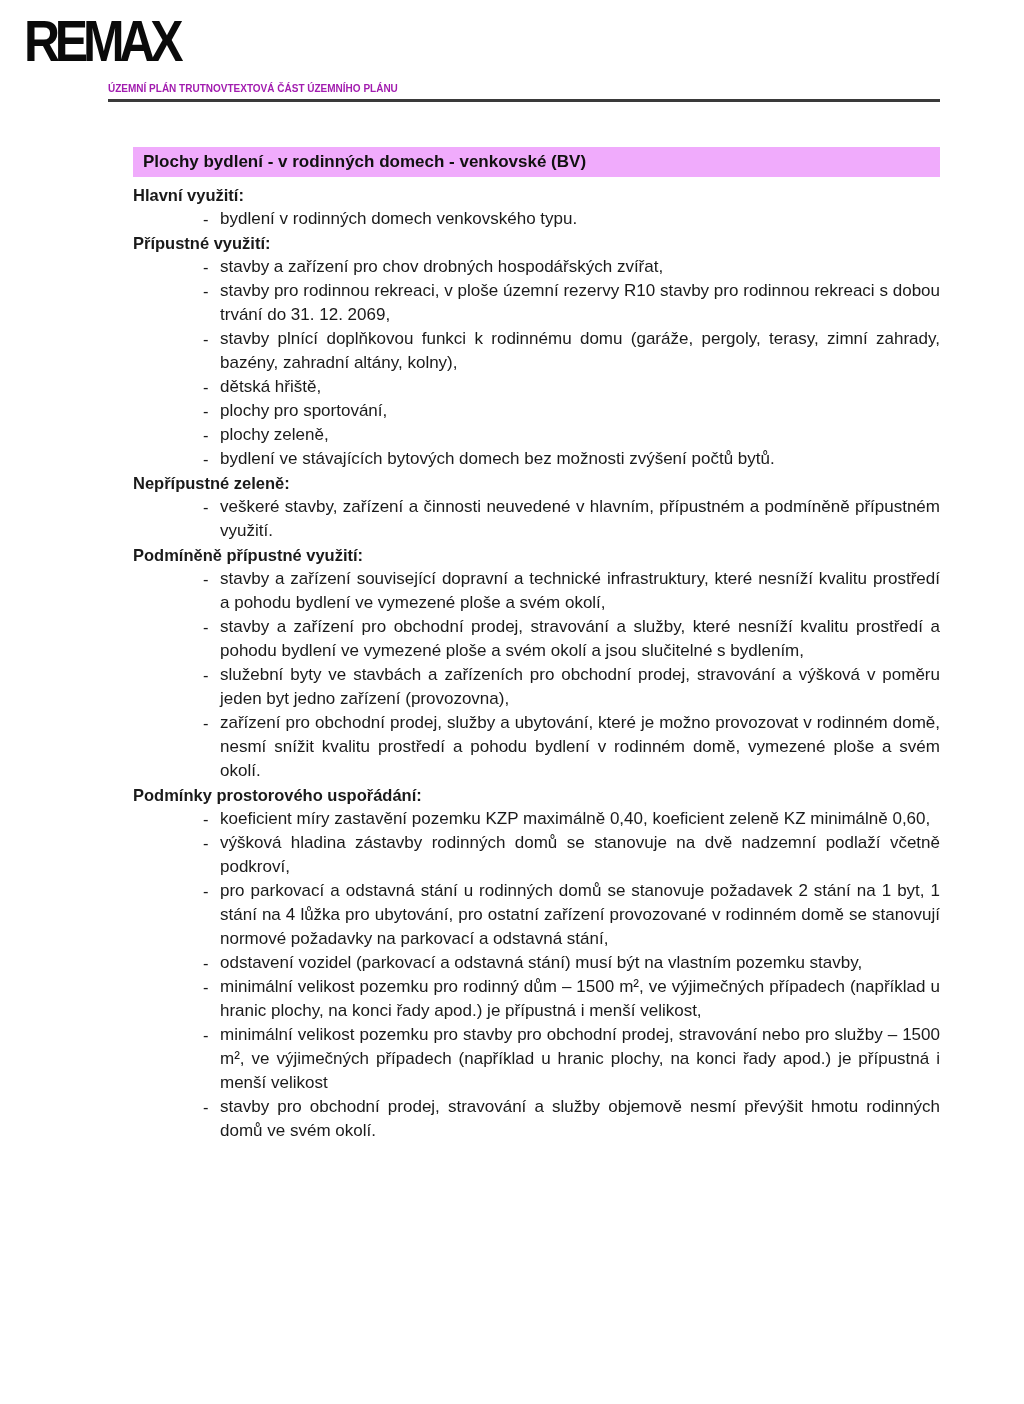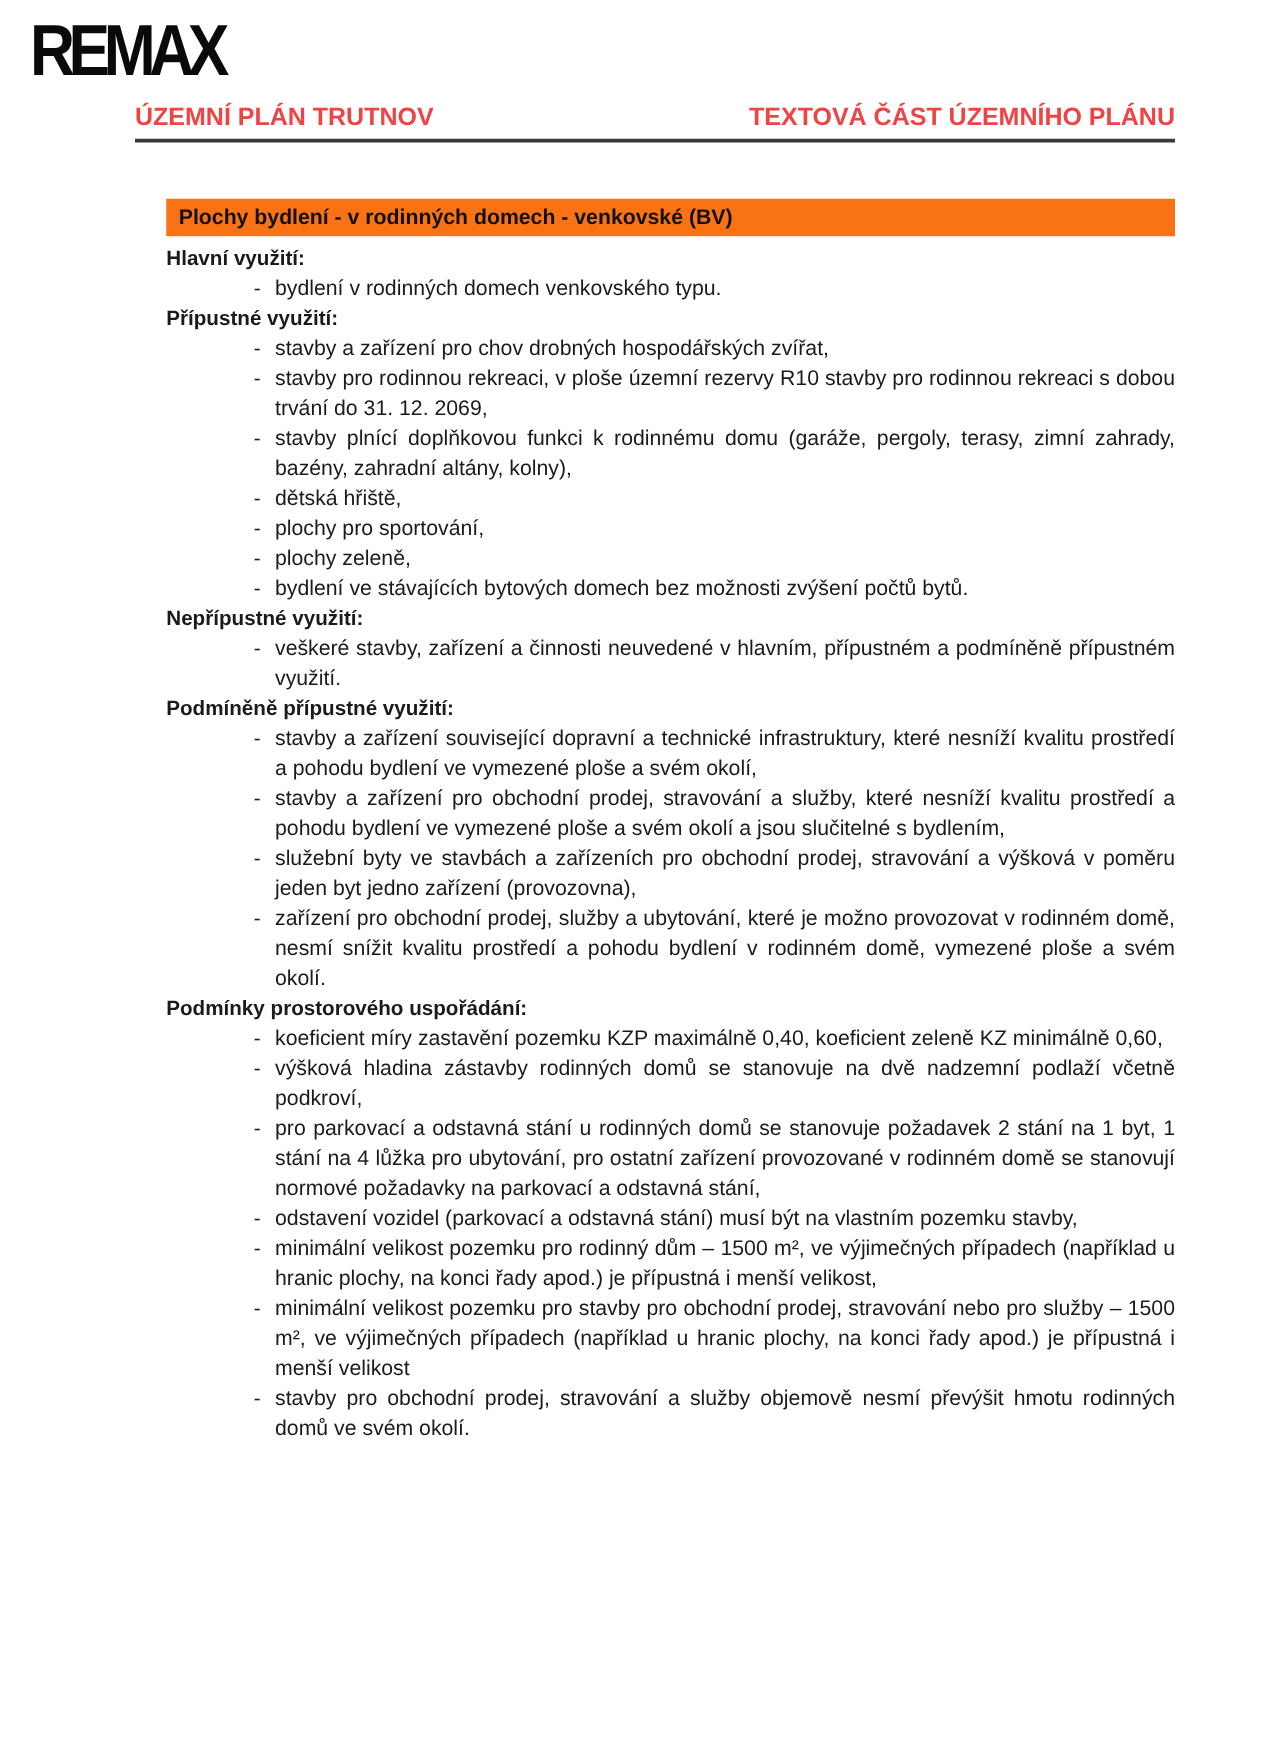--- a/index.html
+++ b/index.html
@@ -23,33 +23,32 @@
     letter-spacing: -6px;
     transform: scaleX(0.86);
     transform-origin: left center;
     color: #0a0a0a;
     white-space: nowrap;
     display: inline-block;
   }
   .header-row {
     margin: 16px 84px 0 108px;
     display: flex;
-    justify-content: space-between;
     align-items: baseline;
     font-weight: bold;
-    font-size: 20px;
+    font-size: 10px;
     padding-bottom: 5px;
     border-bottom: 3px solid #3a3a3a;
-    color: #ef4444;
+    color: #a21caf;
   }
   .content {
     margin: 45px 84px 0 133px;
   }
   .doc-title {
-    background: #f97316;
+    background: #f0abfc;
     font-weight: bold;
     font-size: 17px;
     padding: 5px 10px 5px 10px;
     margin-bottom: 6px;
     color: #111;
   }
   .section { margin: 0; }
   .section.gap-before { }
   .section-heading {
     font-size: 16.5px;
@@ -122,21 +121,21 @@
           <div class="bullet">
             <span class="dash">-</span>
             <span class="btext">plochy zeleně,</span>
           </div>
           <div class="bullet">
             <span class="dash">-</span>
             <span class="btext">bydlení ve stávajících bytových domech bez možnosti zvýšení počtů bytů.</span>
           </div>
         </div>
         <div class="section">
-          <div class="section-heading">Nepřípustné využití:</div>
+          <div class="section-heading">Nepřípustné zeleně:</div>
           <div class="bullet">
             <span class="dash">-</span>
             <span class="btext">veškeré stavby, zařízení a činnosti neuvedené v hlavním, přípustném a podmíněně přípustném využití.</span>
           </div>
         </div>
         <div class="section">
           <div class="section-heading">Podmíněně přípustné využití:</div>
           <div class="bullet">
             <span class="dash">-</span>
             <span class="btext">stavby a zařízení související dopravní a technické infrastruktury, které nesníží kvalitu prostředí a pohodu bydlení ve vymezené ploše a svém okolí,</span>

